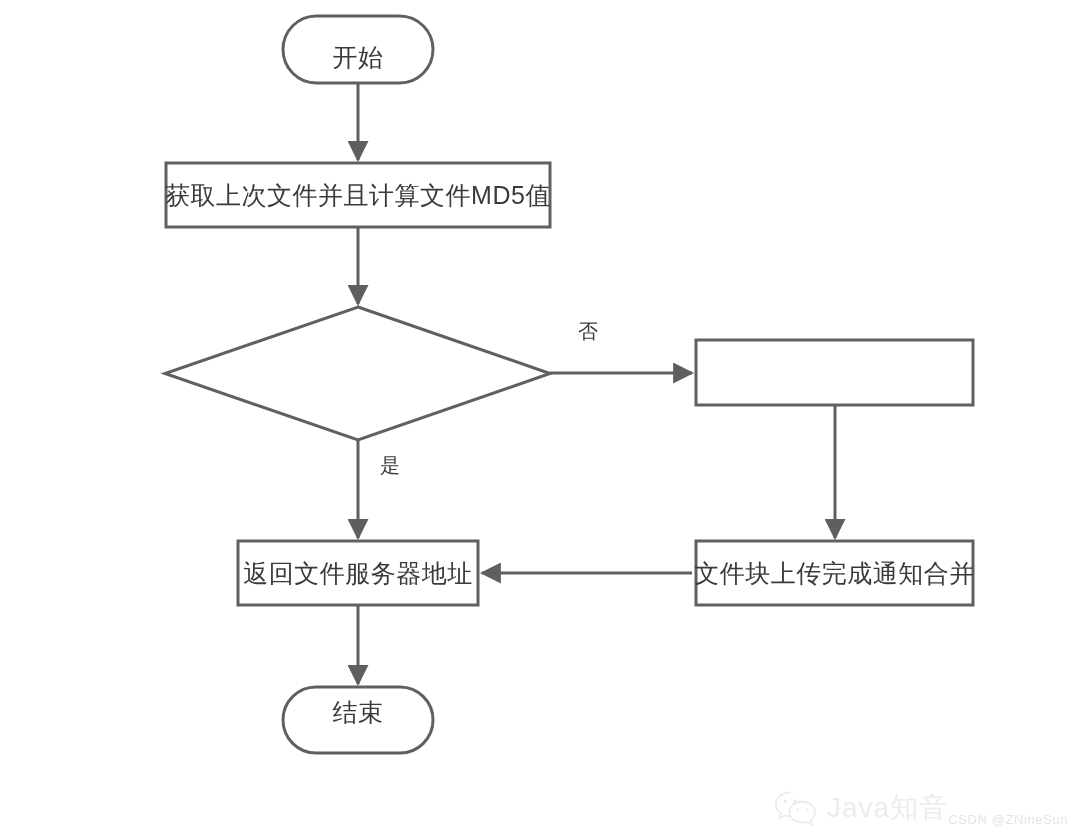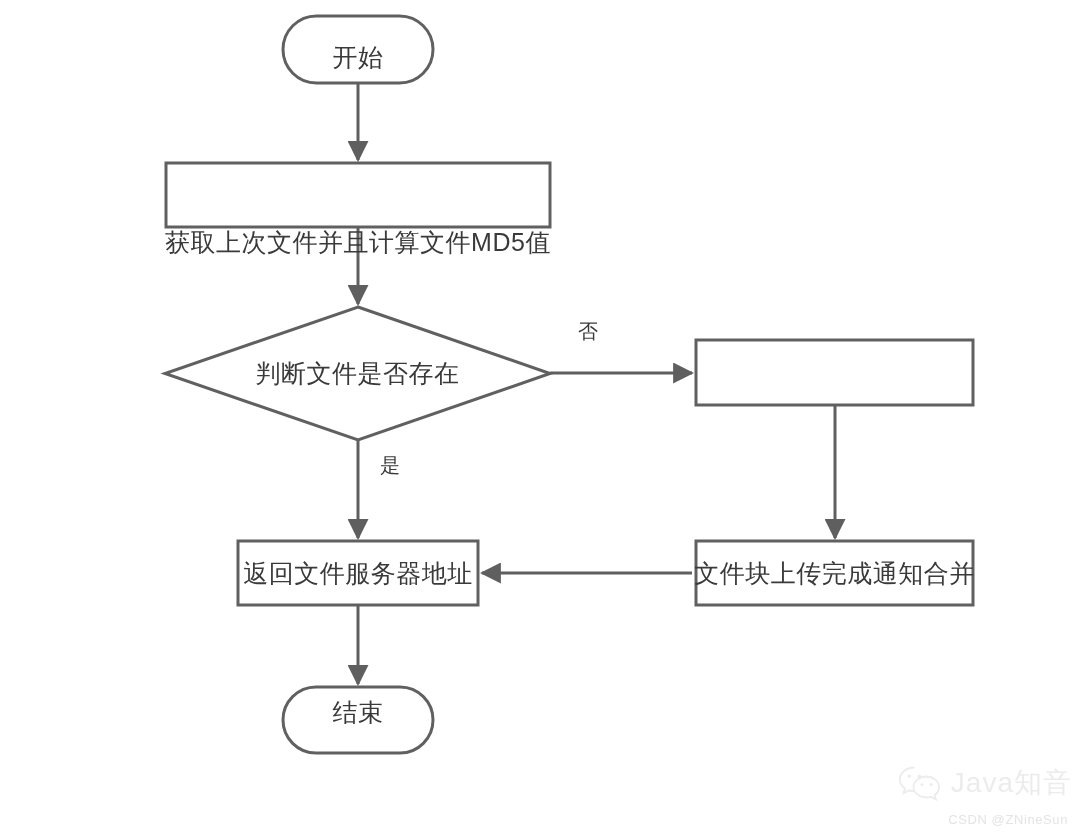--- a/index.html
+++ b/index.html
@@ -42,21 +42,21 @@
     position: absolute;
     color: #3a3a3a;
     font-size: 20px;
     white-space: nowrap;
   }
   .watermark {
     position: absolute;
     right: 8px;
     bottom: 6px;
     display: flex;
-    flex-direction: column;
+    flex-direction: row;
     align-items: flex-end;
     opacity: 1;
   }
   .wm-row {
     display: flex;
     align-items: center;
     gap: 8px;
   }
   .wm-brand {
     font-size: 28px;
@@ -111,23 +111,22 @@
 
     <rect x="696" y="541" width="277" height="64" fill="#ffffff" stroke="#606060" stroke-width="3"></rect>
 
     <rect x="238" y="541" width="240" height="64" fill="#ffffff" stroke="#606060" stroke-width="3"></rect>
 
     <rect x="283" y="687" width="150" height="66" rx="33" ry="33" fill="#ffffff" stroke="#606060" stroke-width="3"></rect>
   </svg>
 
   <div class="node-label" style="left:283px; top:16px; width:150px; height:82px;">开始</div>
 
-  <div class="node-label" style="left:166px; top:163px; width:384px; height:64px;margin-top:47px;">获取上次文件并且计算文件MD5值</div>
+  <div class="node-label" style="left:166px; top:163px; width:384px; height:64px;">获取上次文件并且计算文件MD5值</div>
 
-  <div class="node-label" style="left:165px; top:307px; width:385px; height:133px;">判断文件是否存在</div>
 
 
   <div class="node-label" style="left:238px; top:541px; width:240px; height:64px;">返回文件服务器地址</div>
 
   <div class="node-label" style="left:696px; top:541px; width:277px; height:64px;">文件块上传完成通知合并</div>
 
   <div class="node-label" style="left:283px; top:687px; width:150px; height:50px;">结束</div>
 
   <div class="edge-label" style="left:578px; top:318px;">否</div>
 

